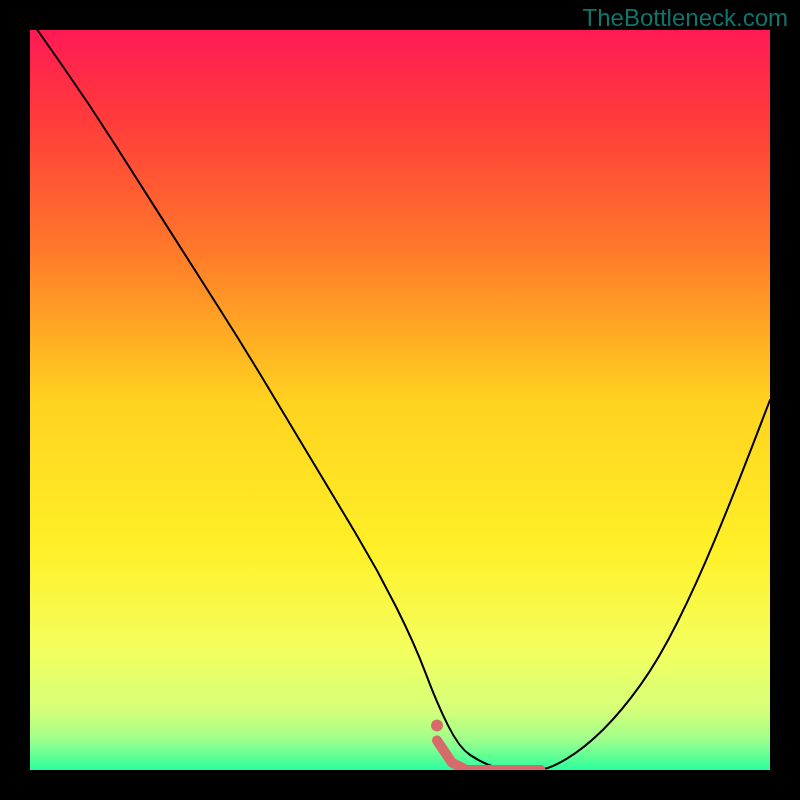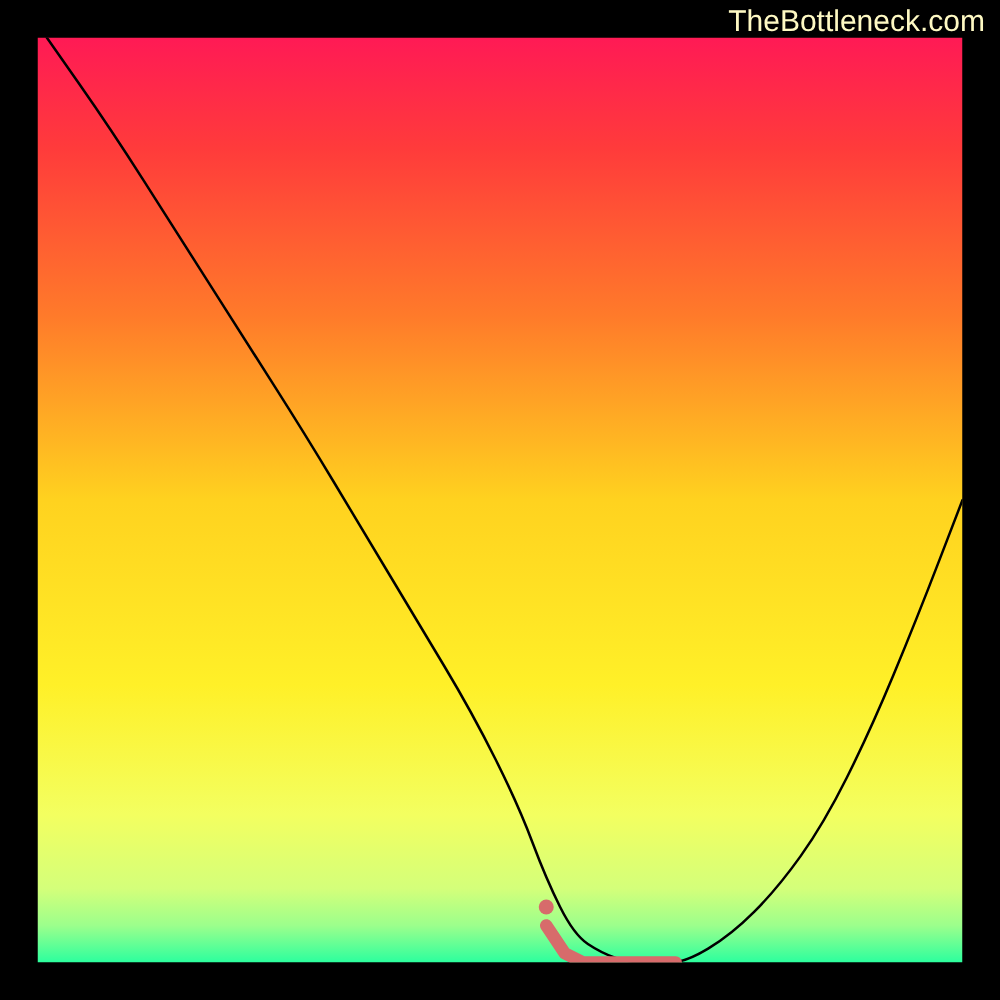--- a/index.html
+++ b/index.html
@@ -7,21 +7,21 @@
   .container {
     width: 800px;
     height: 800px;
     position: relative;
     background: #000;
   }
   .watermark {
     position: absolute;
     top: 4px;
     right: 12px;
-    color: #fef9c3;
+    color: #0f766e;
     font-family: Arial, Helvetica, sans-serif;
     font-size: 24px;
     font-weight: 500;
     z-index: 10;
     text-align: right;
   }
   .plot-area {
     position: absolute;
     left: 30px;
     top: 30px;

